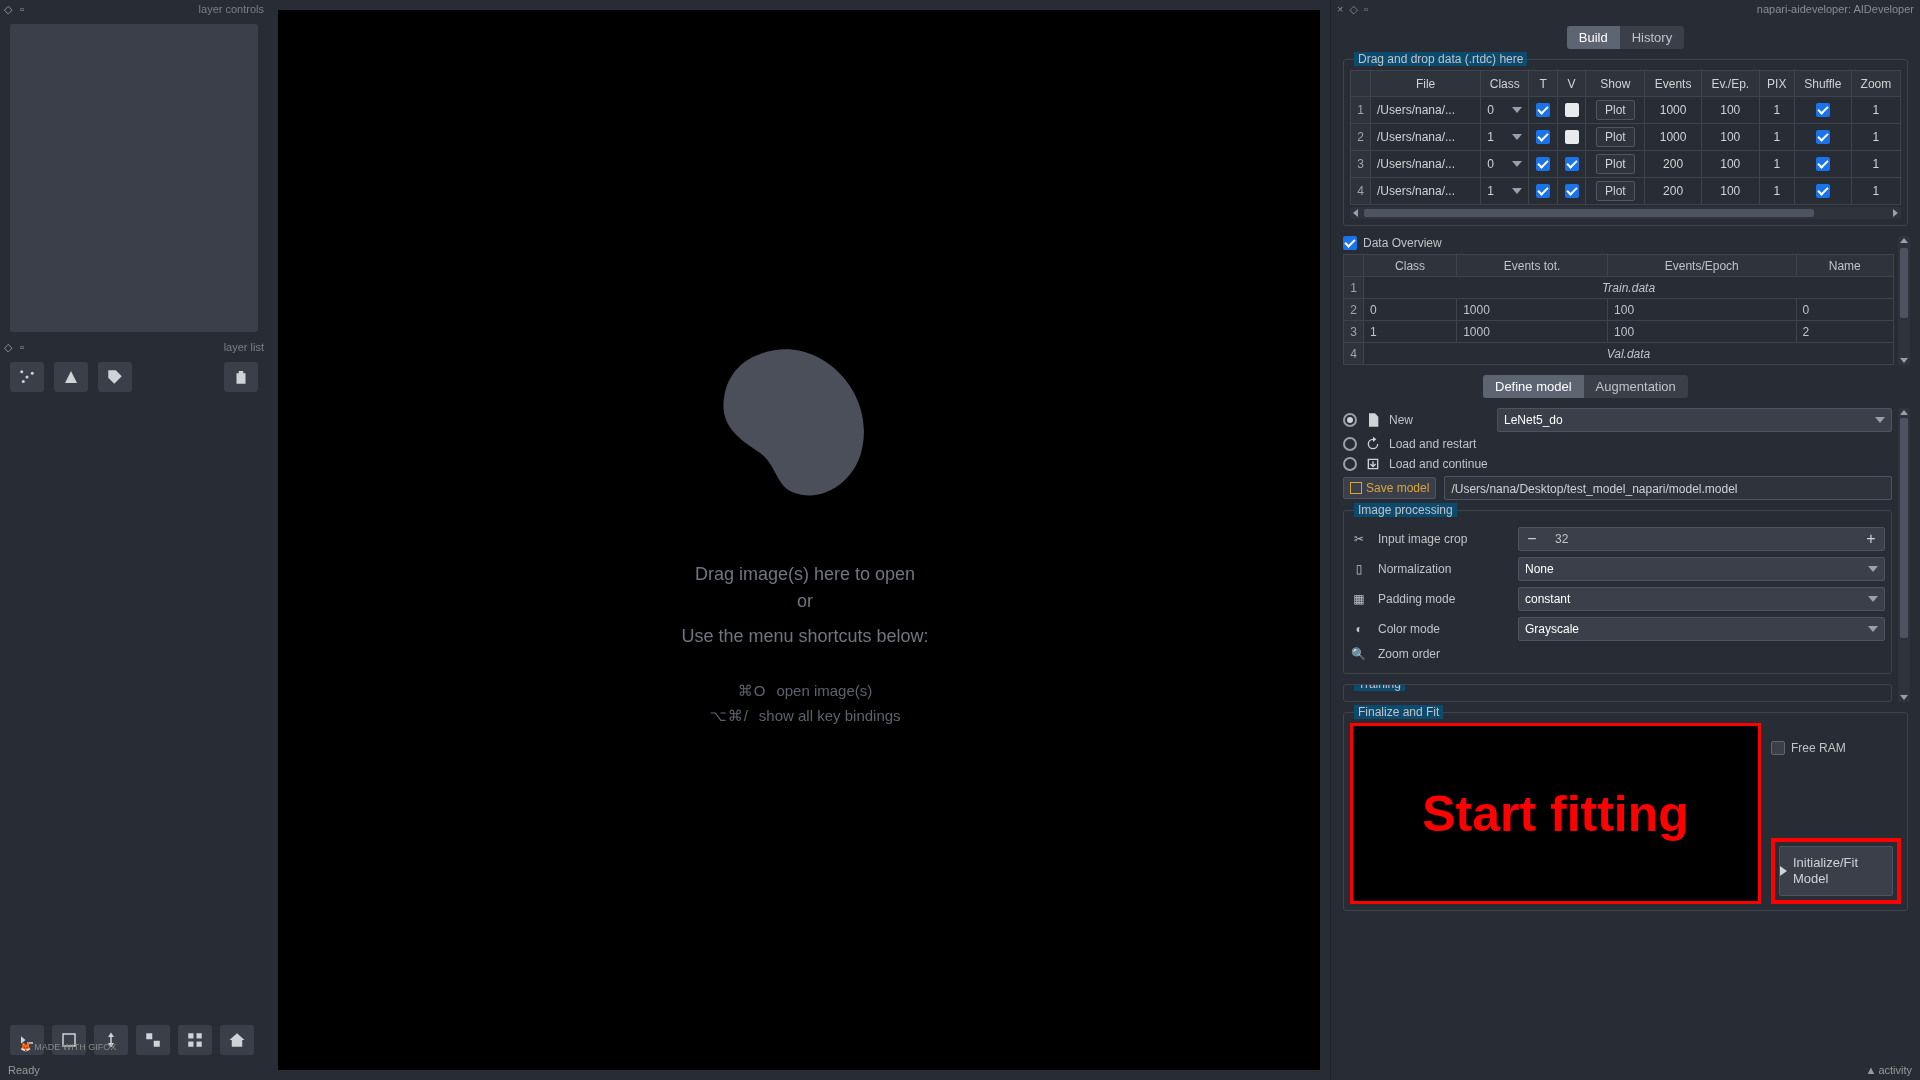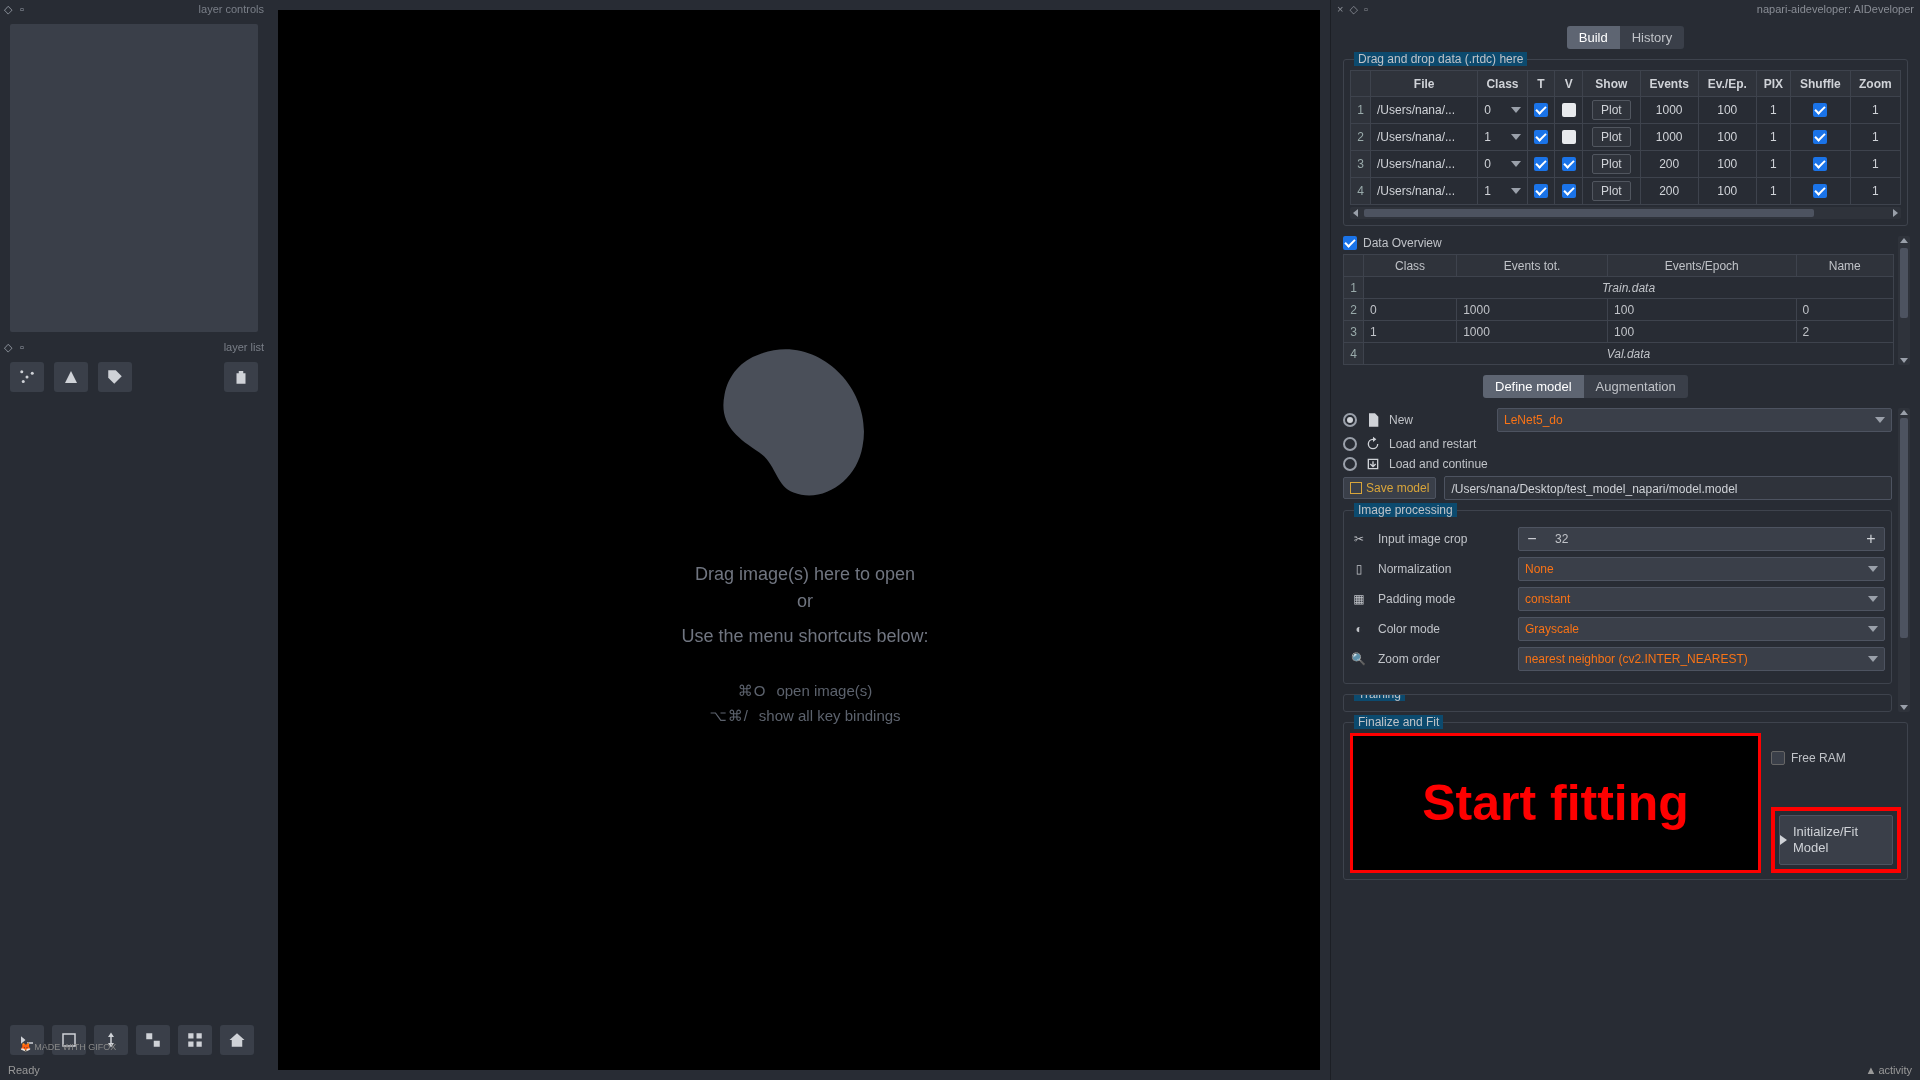--- a/index.html
+++ b/index.html
@@ -42,21 +42,21 @@
 .tab { padding: 4px 12px; background: #3a3f49; color: #c0c3c8; cursor: pointer; font-size: 13px; }
 .tab.active { background: #5e6572; color: #ffffff; }
 .tab:first-child { border-radius: 3px 0 0 3px; }
 .tab:last-child { border-radius: 0 3px 3px 0; }
 
 .groupbox { border: 1px solid #3e434d; border-radius: 3px; margin-bottom: 10px; position: relative; padding: 10px 6px 6px; }
 .groupbox-title { position: absolute; top: -8px; left: 10px; background: #0c4a6e; padding: 0 4px; font-size: 12px; color: #c0c3c8; }
 
 table.data-table { width: 100%; border-collapse: collapse; font-size: 12px; color: #d0d3d8; }
 table.data-table th, table.data-table td { border: 1px solid #3e434d; padding: 3px 4px; text-align: center; height: 26px; }
-table.data-table th { background: #2f333b; font-weight: bold; margin-left: 39px; }
+table.data-table th { background: #2f333b; font-weight: normal; margin-left: 39px; }
 table.data-table td.file { text-align: left; padding-left: 6px; max-width: 90px; overflow: hidden; text-overflow: ellipsis; white-space: nowrap; }
 table.data-table td.rownum { background: #2f333b; width: 20px; color:#9aa; }
 .class-cell { display: flex; align-items: center; justify-content: space-between; padding: 0 2px; }
 .class-cell .tri { width: 0; height: 0; border-left: 5px solid transparent; border-right: 5px solid transparent; border-top: 6px solid #9aa0aa; }
 .cbx { width: 14px; height: 14px; border-radius: 2px; display: inline-block; vertical-align: middle; cursor: pointer; }
 .cbx.checked { background: #1a73e8; position: relative; }
 .cbx.checked::after { content: ""; position: absolute; left: 4px; top: 1px; width: 4px; height: 8px; border: solid #fff; border-width: 0 2px 2px 0; transform: rotate(45deg); }
 .cbx.unchecked { background: #e8eaed; }
 .plot-btn { background: #2f333b; border: 1px solid #51565f; border-radius: 2px; padding: 2px 8px; color: #d0d3d8; cursor: pointer; font-size: 12px; }
 .hscroll { height: 12px; background: #2f333b; margin-top: 2px; position: relative; border-radius: 2px; }
@@ -76,40 +76,40 @@
 .overview-wrapper .vscroll .vthumb { position: absolute; top: 12px; left: 2px; width: 8px; height: 70px; background: #4d5360; border-radius: 2px; }
 .overview-wrapper .vscroll::before, .overview-wrapper .vscroll::after { content:""; position:absolute; left:2px; width:0; height:0; border-left:4px solid transparent; border-right:4px solid transparent;}
 .overview-wrapper .vscroll::before { top:2px; border-bottom:5px solid #9aa0aa;}
 .overview-wrapper .vscroll::after { bottom:2px; border-top:5px solid #9aa0aa;}
 
 .model-block { position: relative; }
 .row { display: flex; align-items: center; gap: 8px; margin: 4px 0; }
 .radio { width: 14px; height: 14px; border: 2px solid #9aa0aa; border-radius: 50%; display: inline-block; position: relative; cursor: pointer; }
 .radio.checked::after { content: ""; position: absolute; left: 2px; top: 2px; width: 6px; height: 6px; background: #cfd2d7; border-radius: 50%; }
 .icon-sm { width: 16px; height: 16px; fill: #cfd2d7; }
-.dropdown { flex: 1; height: 24px; background: #3a3f49; border: 1px solid #4d5360; border-radius: 2px; display: flex; align-items: center; padding: 0 6px; justify-content: space-between; cursor: pointer; color:#f97316; }
+.dropdown { flex: 1; height: 24px; background: #3a3f49; border: 1px solid #4d5360; border-radius: 2px; display: flex; align-items: center; padding: 0 6px; justify-content: space-between; cursor: pointer; color:#ffffff; }
 .dropdown .tri { width: 0; height: 0; border-left: 5px solid transparent; border-right: 5px solid transparent; border-top: 6px solid #9aa0aa; }
 .save-model-btn { background: #3a3f49; border: 1px solid #4d5360; border-radius: 2px; padding: 3px 6px; color: #d9a53a; cursor: pointer; display: flex; align-items: center; gap: 4px; }
 .save-model-btn .save-icon {width:12px; height:12px; border:1px solid #d9a53a; display:inline-block; position:relative;}
 .text-input { flex: 1; height: 24px; background: #2f333b; border: 1px solid #4d5360; border-radius: 2px; padding: 0 6px; color: #d0d3d8; line-height: 24px; text-align: left; overflow:hidden; text-overflow:ellipsis; white-space:nowrap;}
 
 .ip-row { display: flex; align-items: center; gap: 10px; margin: 6px 0; }
 .ip-row .ip-icon { width: 18px; display: flex; justify-content: center; }
 .ip-row .ip-label { width: 130px; }
 .spinbox { flex: 1; display: flex; align-items: center; background: #3a3f49; border: 1px solid #4d5360; border-radius: 2px; height: 24px; }
 .spinbox .sp-btn { width: 26px; text-align: center; color: #cfd2d7; cursor: pointer; font-size: 16px; line-height: 20px; }
 .spinbox .sp-val { flex: 1; text-align: left; padding-left: 10px; }
 .vscroll-model { position:absolute; right:-2px; top:0; bottom:0; width:12px; background:#2f333b; border-radius:2px;}
 .vscroll-model .vthumb{position:absolute; top:10px; left:2px; right:2px; height:220px; background:#4d5360; border-radius:2px;}
 .vscroll-model::before,.vscroll-model::after{content:""; position:absolute; left:2px; width:0;height:0; border-left:4px solid transparent; border-right:4px solid transparent;}
 .vscroll-model::before{top:2px; border-bottom:5px solid #9aa0aa;}
 .vscroll-model::after{bottom:2px; border-top:5px solid #9aa0aa;}
 
 .fit-row { display: flex; gap: 10px; align-items: stretch; }
-.fit-left { flex: 1; height: 140px; background: #000; border: 3px solid #f00; display: flex; align-items: center; justify-content: center; }
+.fit-left { flex: 1; height: 181px; background: #000; border: 3px solid #f00; display: flex; align-items: center; justify-content: center; }
 .fit-left-text { color: #ff0000; font-size: 50px; font-weight: bold; font-family: Arial; }
 .fit-right { width: 130px; display: flex; flex-direction: column; justify-content: space-between; }
 .free-ram { display: flex; align-items: center; gap: 6px; margin-top: 18px; }
 .init-btn-wrap { border: 4px solid #f00; padding: 4px; }
 .init-btn { background: #3a3f49; border: 1px solid #4d5360; border-radius: 2px; width: 100%; height: 50px; display: flex; align-items: center; justify-content: center; gap: 6px; cursor: pointer; color: #d0d3d8; font-size: 13px; text-align:left; line-height:1.2;}
 .init-btn .play { width: 0; height: 0; border-top: 5px solid transparent; border-bottom: 5px solid transparent; border-left: 7px solid #cfd2d7; }
 
 svg { fill: currentColor; }
 </style>
 </head>
@@ -407,24 +407,20 @@
             <span class="ip-icon">◐</span>
             <span class="ip-label">Color mode</span>
             <div class="dropdown">
                 <span>Grayscale</span>
                 <span class="tri"></span>
               </div>
           </div>
           <div class="ip-row">
             <span class="ip-icon">🔍</span>
             <span class="ip-label">Zoom order</span>
-            <div class="dropdown">
-                <span>nearest neighbor (cv2.INTER_NEAREST)</span>
-                <span class="tri"></span>
-              </div>
           </div>
         </div>
 
         <div class="groupbox" style="height:18px; overflow:hidden;">
           <div class="groupbox-title">Training</div>
         </div>
 
         <div class="vscroll-model">
             <div class="vthumb"></div>
           </div>

